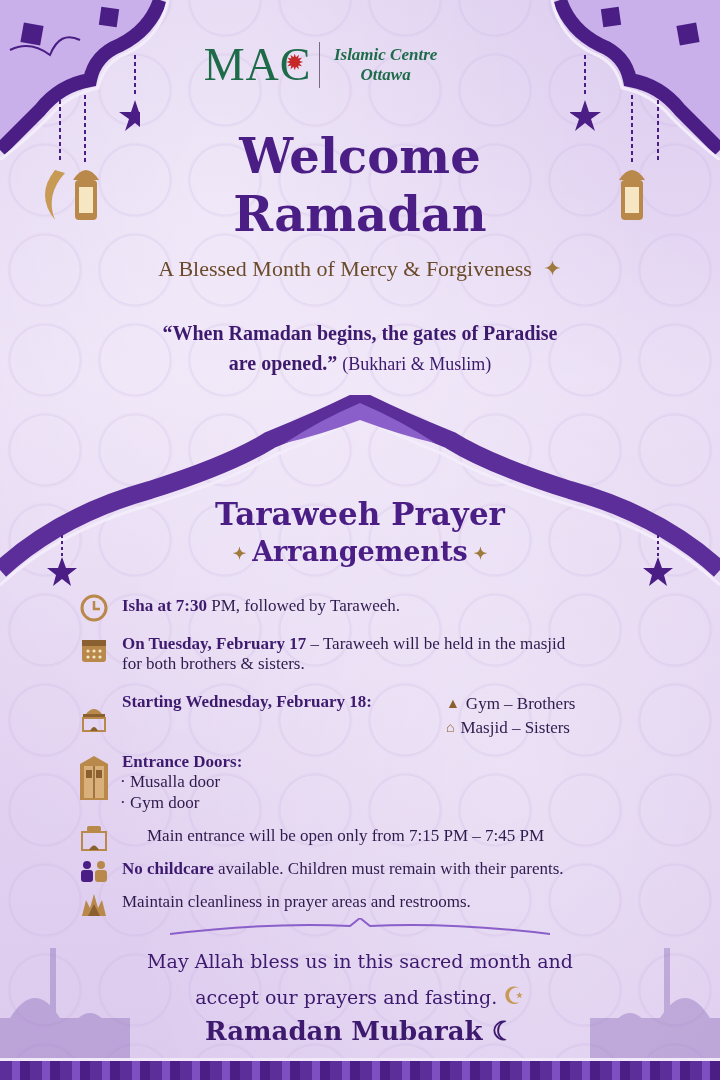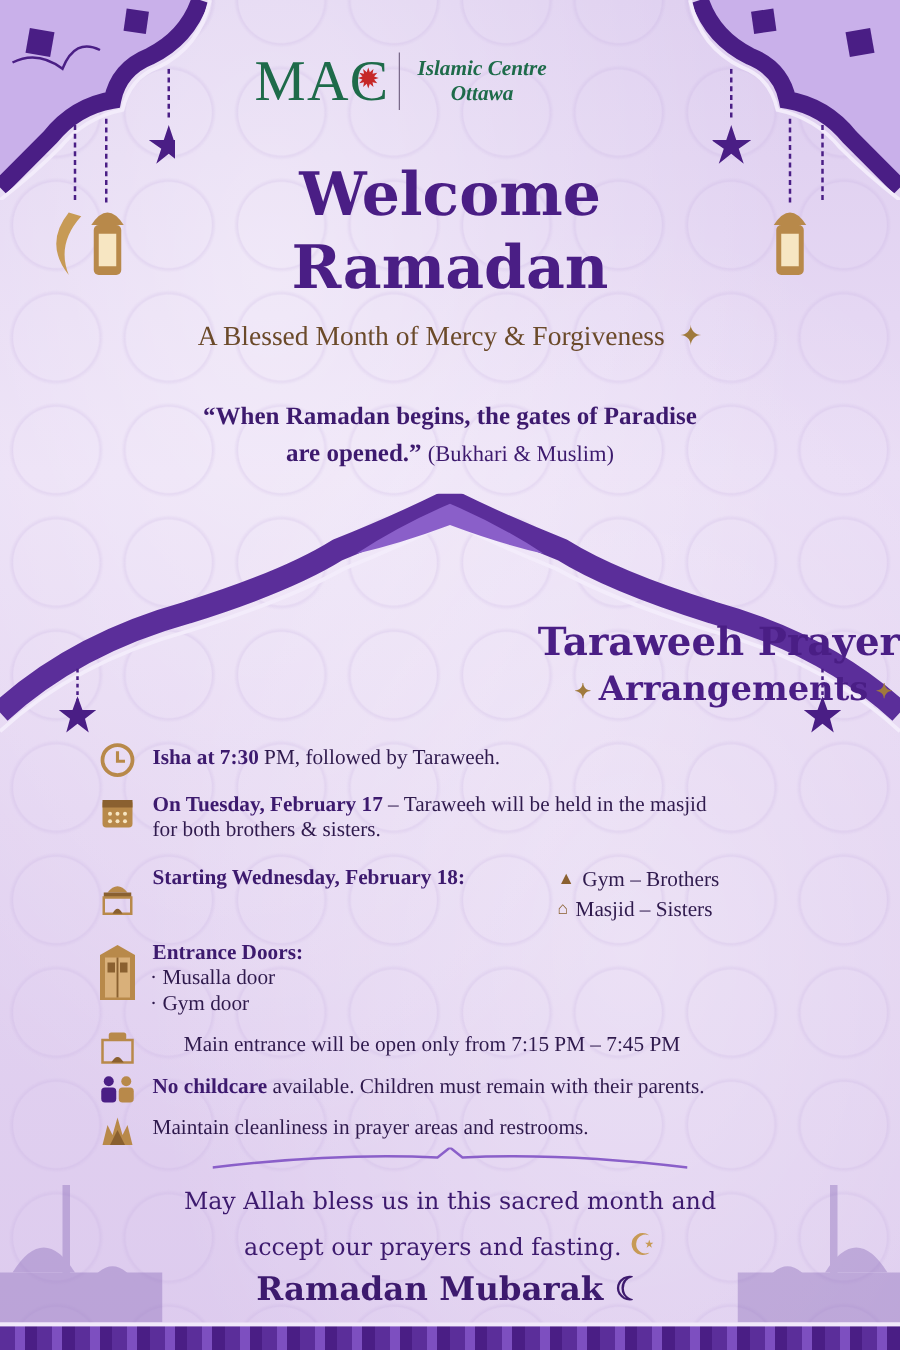--- a/index.html
+++ b/index.html
@@ -45,21 +45,21 @@
   .subtitle .spark { color: #a07a3c; margin-left: 6px; }
   .quote { position: absolute; top: 318px; left: 0; width: 720px; text-align: center; font-family: "Liberation Serif", serif; font-weight: bold; font-size: 20px; color: #3d1a6e; line-height: 1.5; }
   .quote .cite { font-weight: normal; font-size: 18px; }
 
   
   .lantern { position: absolute; }
 
   
   .arch { position: absolute; top: 395px; left: 0; width: 720px; height: 200px; }
 
-  .sec-title { position: absolute; left: 0; width: 720px; text-align: right; font-family: "DejaVu Serif", serif; font-weight: bold; color: #4a1e85; }
+  .sec-title { position: absolute; left: 0; width: 720px; text-align: center; font-family: "DejaVu Serif", serif; font-weight: bold; color: #4a1e85; }
   .sec1 { top: 496px; font-size: 31px; }
   .sec2 { top: 536px; font-size: 27px; }
   .sec2 .spark { color: #a07a3c; font-size: 16px; vertical-align: middle; margin: 0 6px; }
 
   .items { position: absolute; top: 592px; left: 78px; width: 620px; font-family: "Liberation Serif", serif; font-size: 17px; color: #2f1a4d; }
   .item { position: absolute; left: 0; display: flex; align-items: flex-start; }
   .item .icon { width: 32px; height: 32px; margin-right: 12px; flex-shrink: 0; }
   .item b { color: #3d1a6e; }
   .item .txt { line-height: 1.2; }
 

